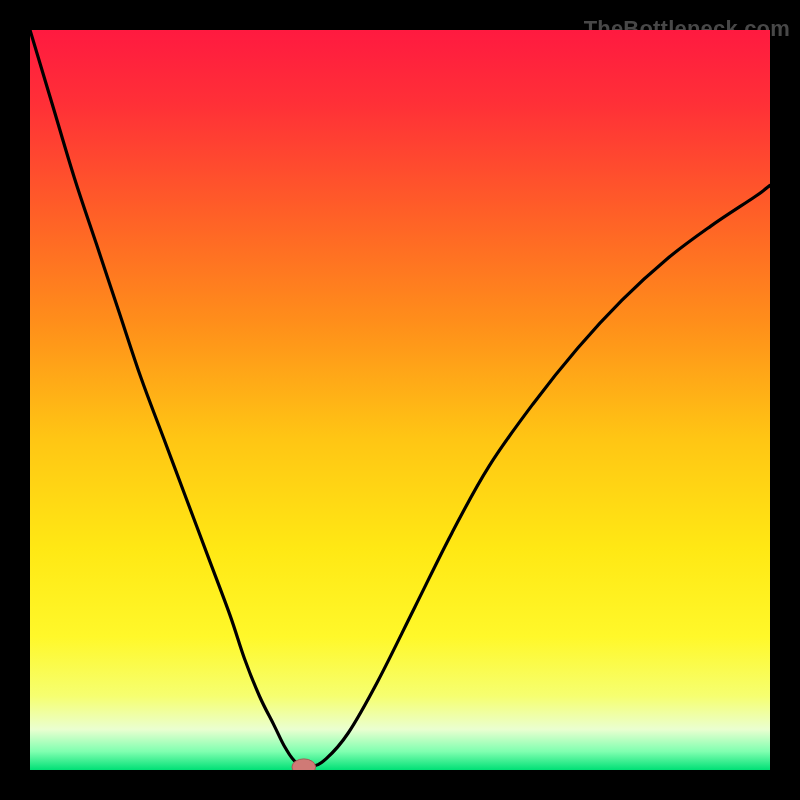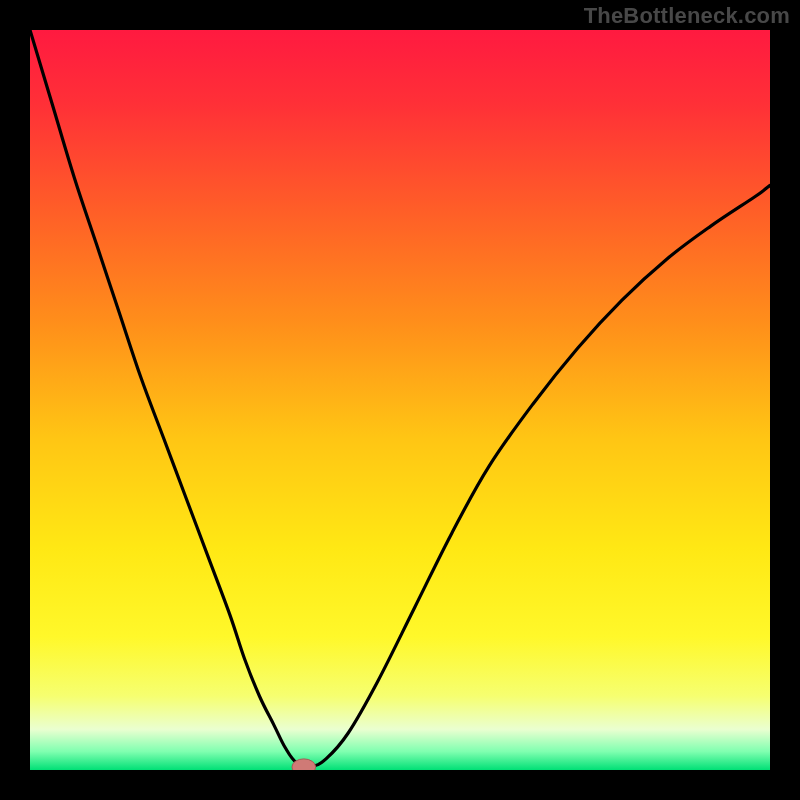--- a/index.html
+++ b/index.html
@@ -19,21 +19,21 @@
   }
   .plot-area {
     position: absolute;
     left: 30px;
     top: 30px;
     width: 740px;
     height: 740px;
   }
   .watermark {
     position: absolute;
-    top: 3px;
+    top: 16px;
     right: 10px;
     color: #484848;
     font-size: 22px;
     font-weight: 600;
     letter-spacing: 0.2px;
     user-select: none;
   }
 </style>
 </head>
 <body>

